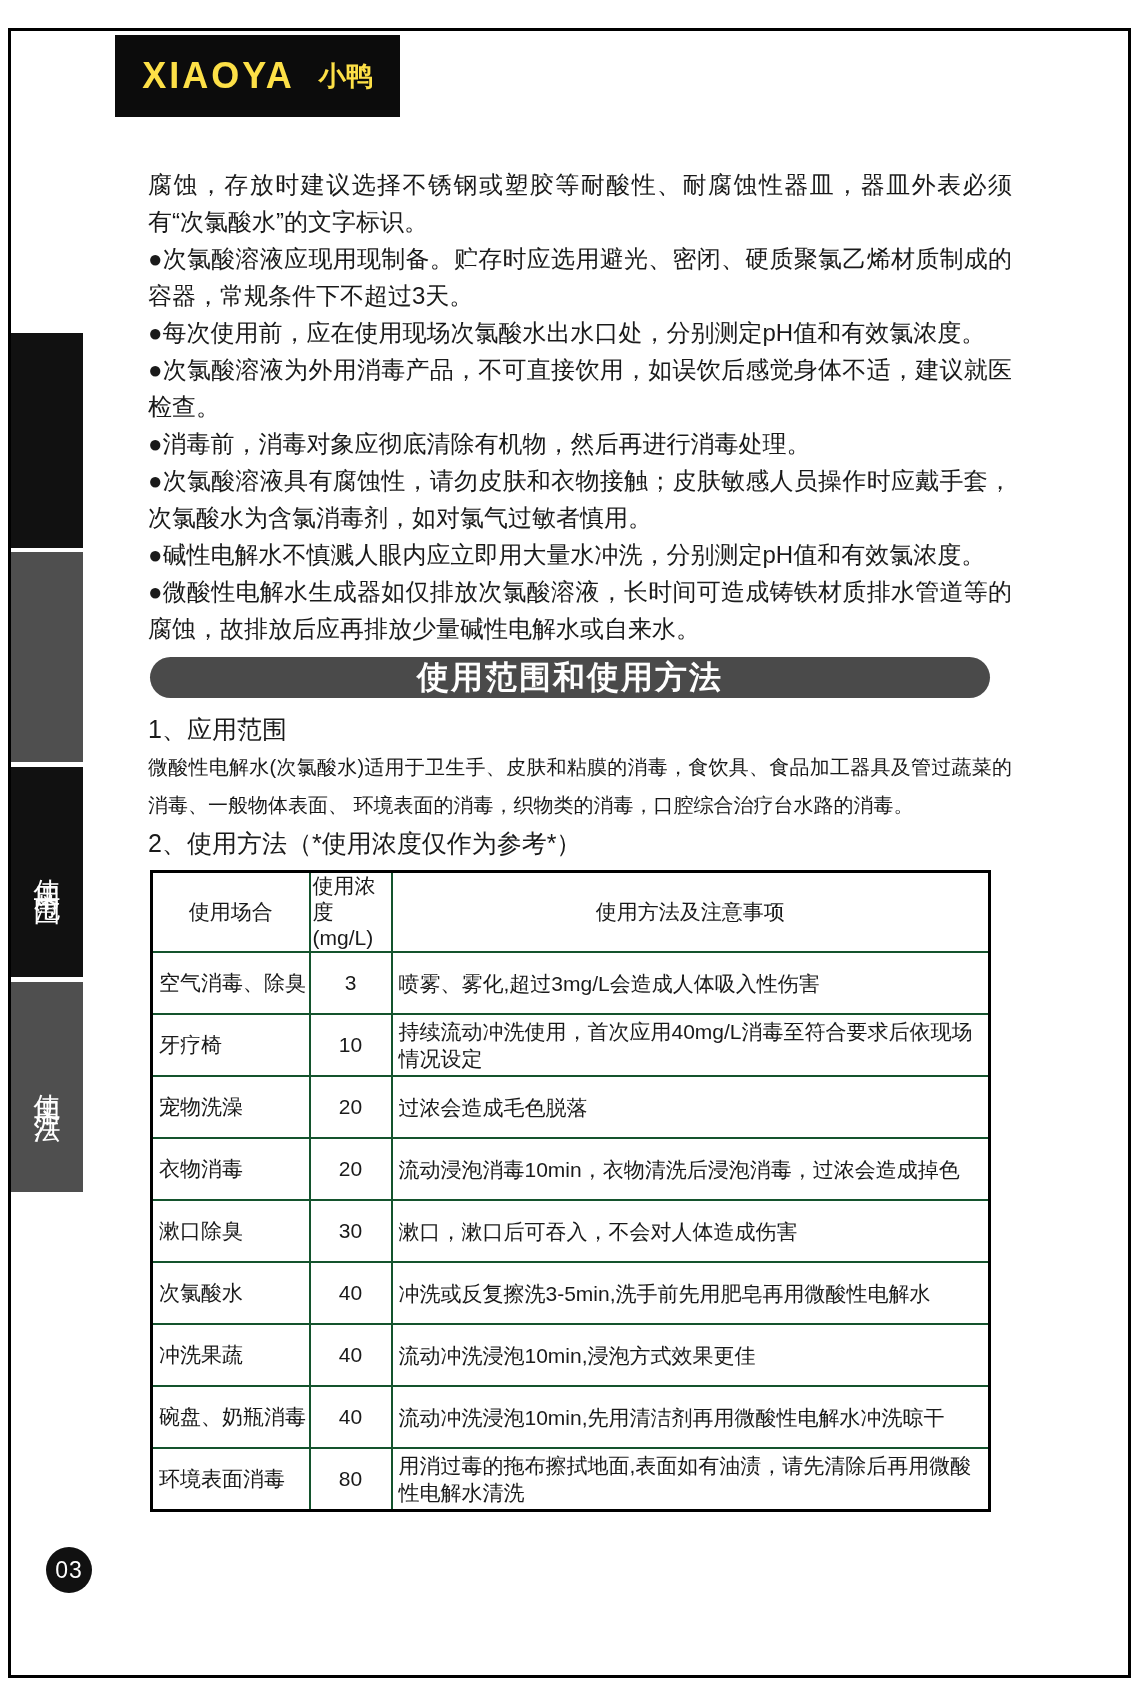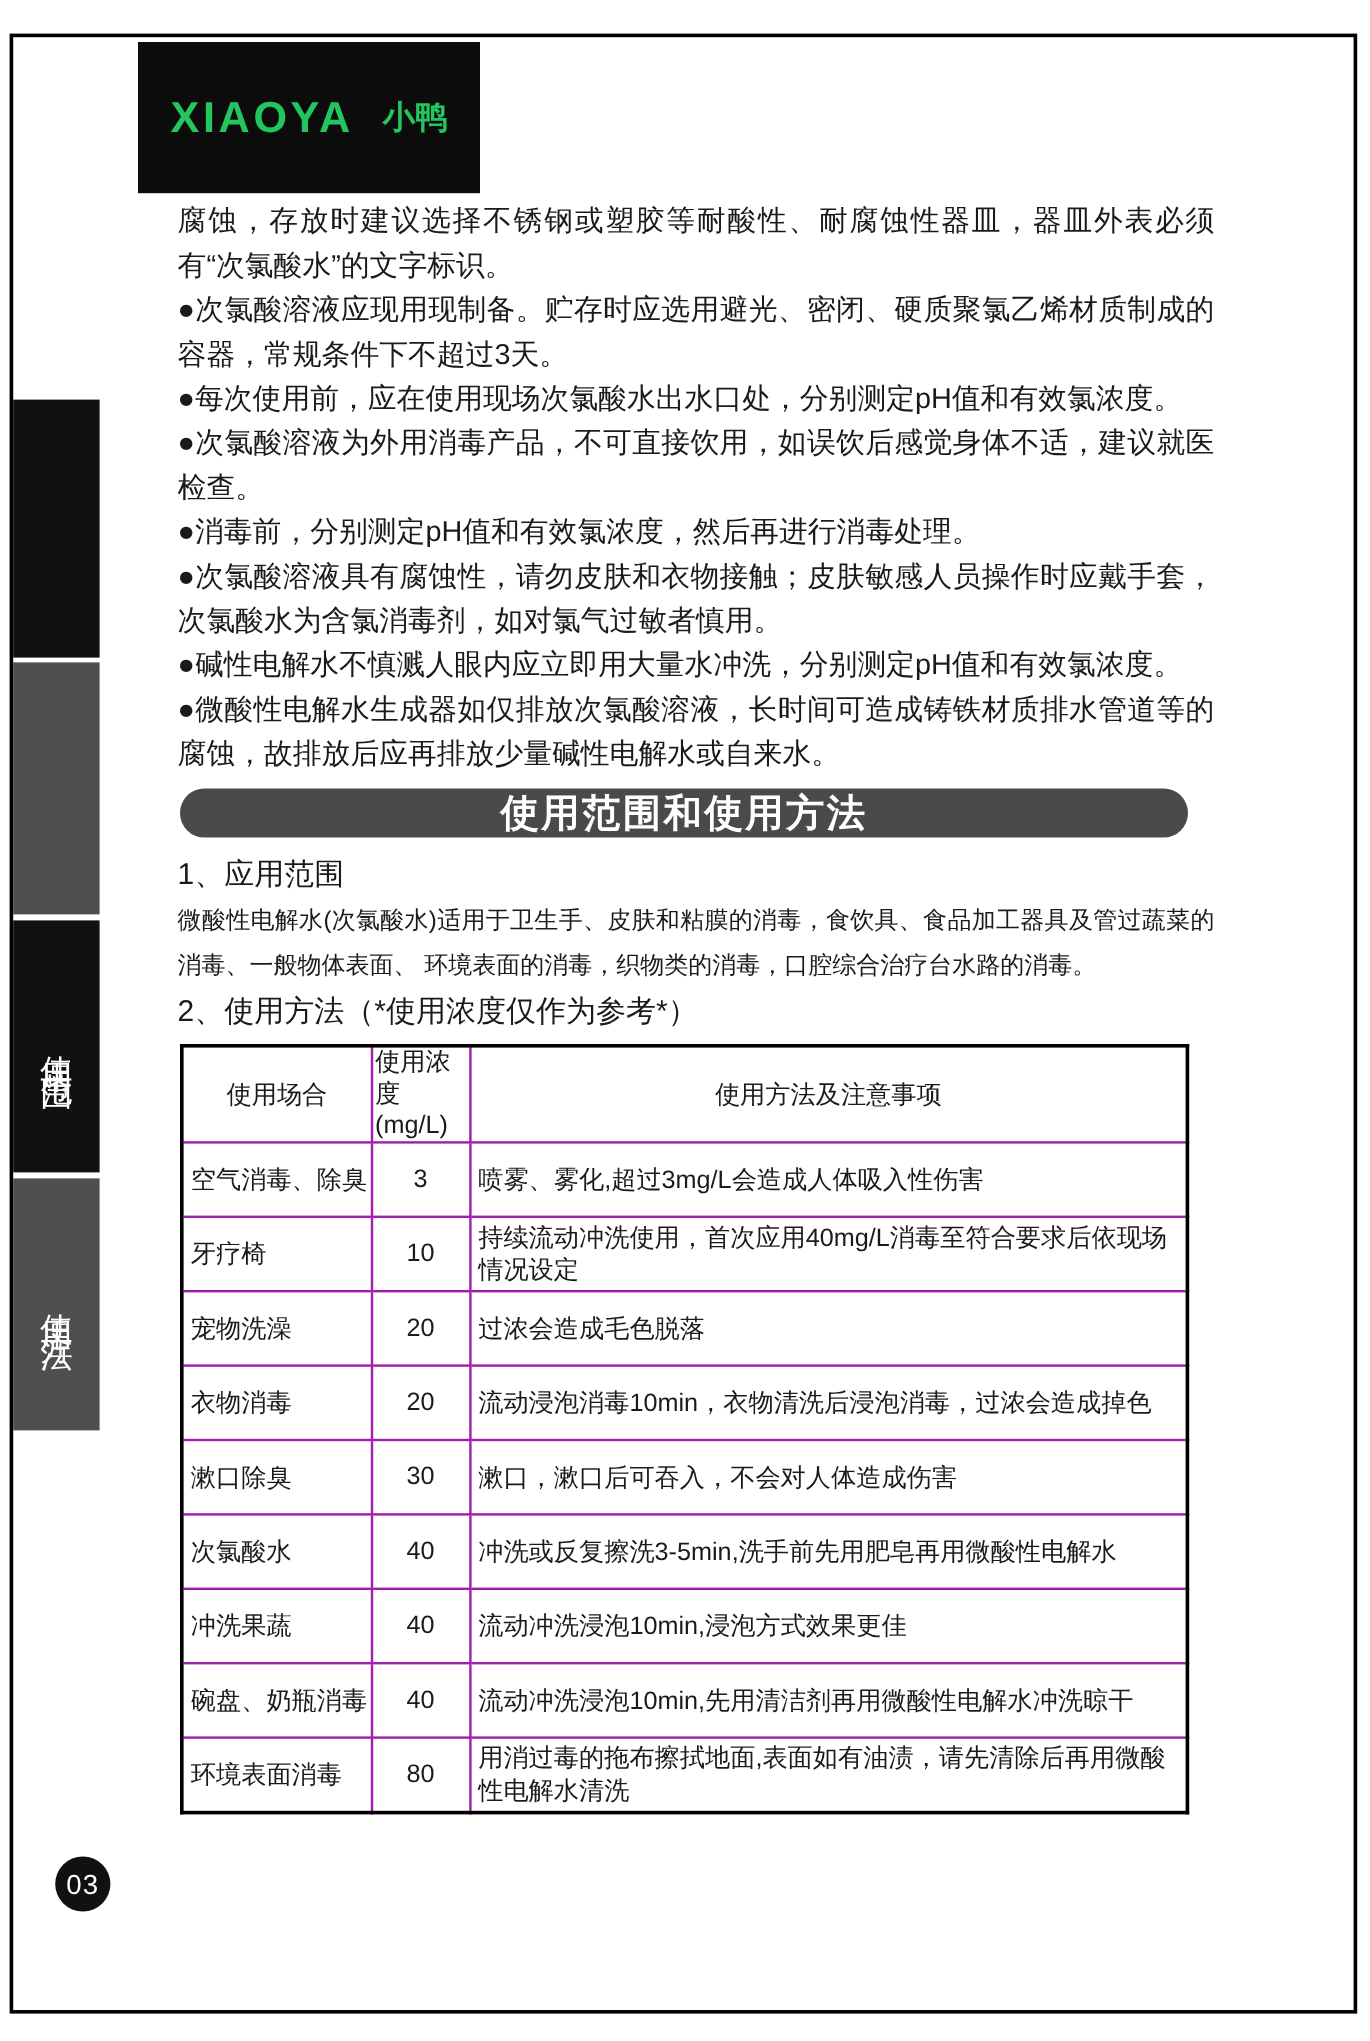--- a/index.html
+++ b/index.html
@@ -12,22 +12,22 @@
     overflow: hidden;
   }
   .frame {
     position: absolute; left: 8px; top: 28px;
     width: 1123px; height: 1650px;
     border: 3px solid #000;
     background: transparent;
   }
   .logo {
     position: absolute; left: 115px; top: 35px;
-    width: 285px; height: 126px;
-    background: #0c0c0c; color: #22c55e;
+    width: 285px; height: 82px;
+    background: #0c0c0c; color: #fde047;
     display: flex; align-items: center; justify-content: center;
     gap: 24px; z-index: 2;
   }
   .logo .latin { font-size: 36px; font-weight: 700; letter-spacing: 3px; }
   .logo .cn { font-size: 27px; font-weight: 700; }
   .side-tab {
     position: absolute; left: 11px; width: 72px; height: 210px;
     display: flex; align-items: center; justify-content: center;
     z-index: 2;
   }
@@ -55,21 +55,21 @@
     display: flex; align-items: center; justify-content: center;
   }
   .heading { font-size: 25px; line-height: 38px; }
   p.scope-body { font-size: 20px; line-height: 38px; text-align: justify; }
   table.usage {
     margin-top: 8px; margin-left: 2px;
     width: 838px; border-collapse: collapse;
     table-layout: fixed;
   }
   table.usage th, table.usage td {
-    border: 2px solid #a21caf;
+    border: 2px solid #14532d;
     font-weight: 400;
     font-size: 21px;
     vertical-align: middle;
   }
   table.usage { border: 3px solid #000; }
   col.c-scene { width: 158px; }
   col.c-conc  { width: 82px; }
   col.c-method{ width: 598px; }
   tr.hdr th { height: 64px; }
   th.h-scene { text-align: center; }
@@ -104,21 +104,21 @@
 </div>
 <div class="side-tab gray tab4">
   <span class="vtext">使用方法</span>
 </div>
 
 <div class="content">
   <p class="body">腐蚀，存放时建议选择不锈钢或塑胶等耐酸性、耐腐蚀性器皿，器皿外表必须有“次氯酸水”的文字标识。</p>
   <p class="body">●次氯酸溶液应现用现制备。贮存时应选用避光、密闭、硬质聚氯乙烯材质制成的容器，常规条件下不超过3天。</p>
   <p class="body">●每次使用前，应在使用现场次氯酸水出水口处，分别测定pH值和有效氯浓度。</p>
   <p class="body">●次氯酸溶液为外用消毒产品，不可直接饮用，如误饮后感觉身体不适，建议就医检查。</p>
-  <p class="body">●消毒前，分别测定pH值和有效氯浓度，然后再进行消毒处理。</p>
+  <p class="body">●消毒前，消毒对象应彻底清除有机物，然后再进行消毒处理。</p>
   <p class="body">●次氯酸溶液具有腐蚀性，请勿皮肤和衣物接触；皮肤敏感人员操作时应戴手套，次氯酸水为含氯消毒剂，如对氯气过敏者慎用。</p>
   <p class="body">●碱性电解水不慎溅人眼内应立即用大量水冲洗，分别测定pH值和有效氯浓度。</p>
   <p class="body">●微酸性电解水生成器如仅排放次氯酸溶液，长时间可造成铸铁材质排水管道等的腐蚀，故排放后应再排放少量碱性电解水或自来水。</p>
 
   <div class="section-bar">使用范围和使用方法</div>
 
   <p class="heading">1、应用范围</p>
   <p class="scope-body">微酸性电解水(次氯酸水)适用于卫生手、皮肤和粘膜的消毒，食饮具、食品加工器具及管过蔬菜的消毒、一般物体表面、 环境表面的消毒，织物类的消毒，口腔综合治疗台水路的消毒。</p>
   <p class="heading">2、使用方法（*使用浓度仅作为参考*）</p>
 

